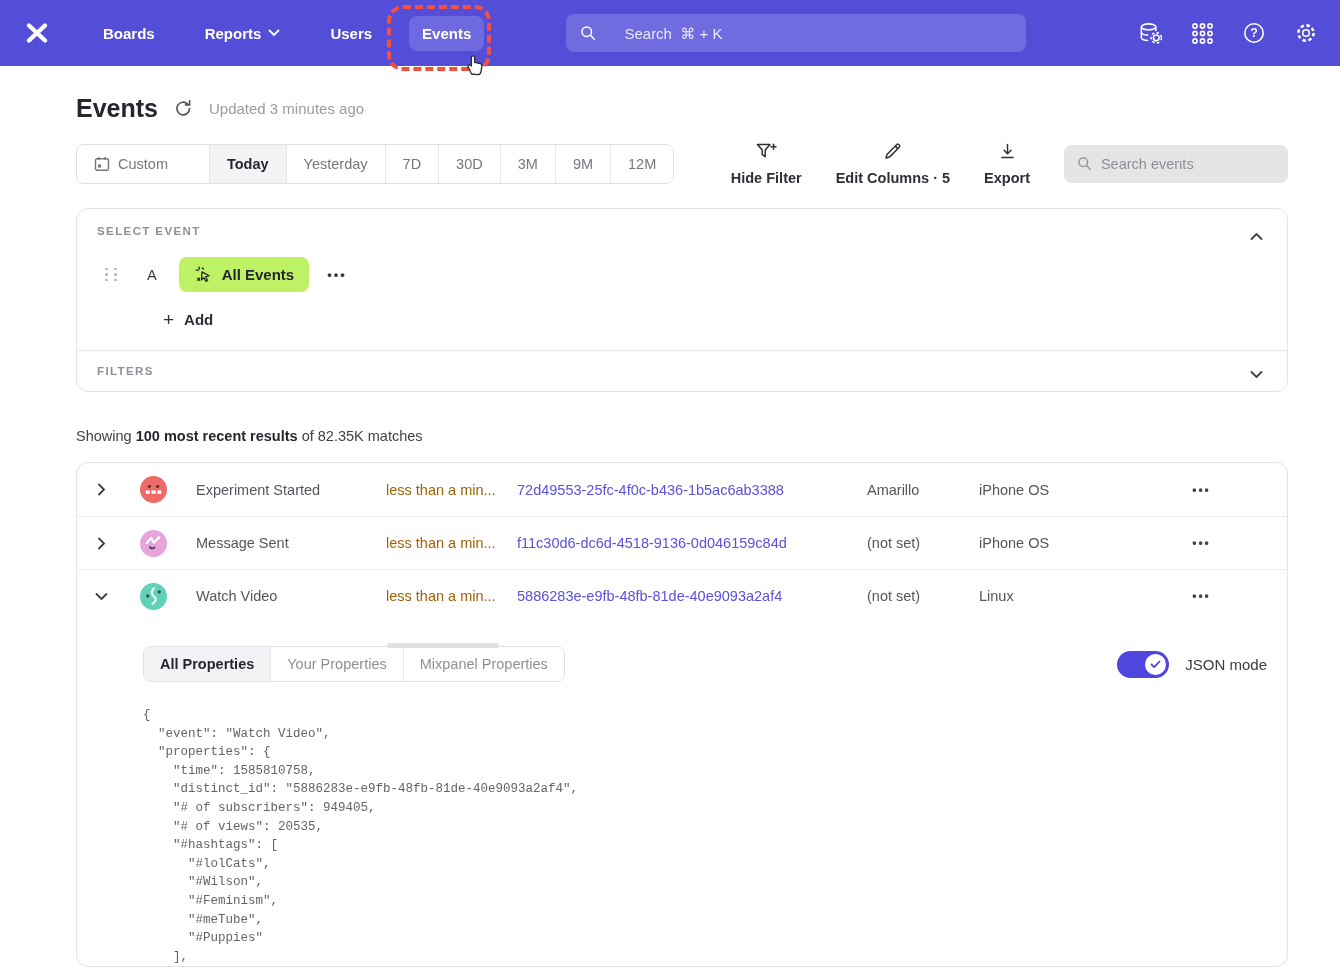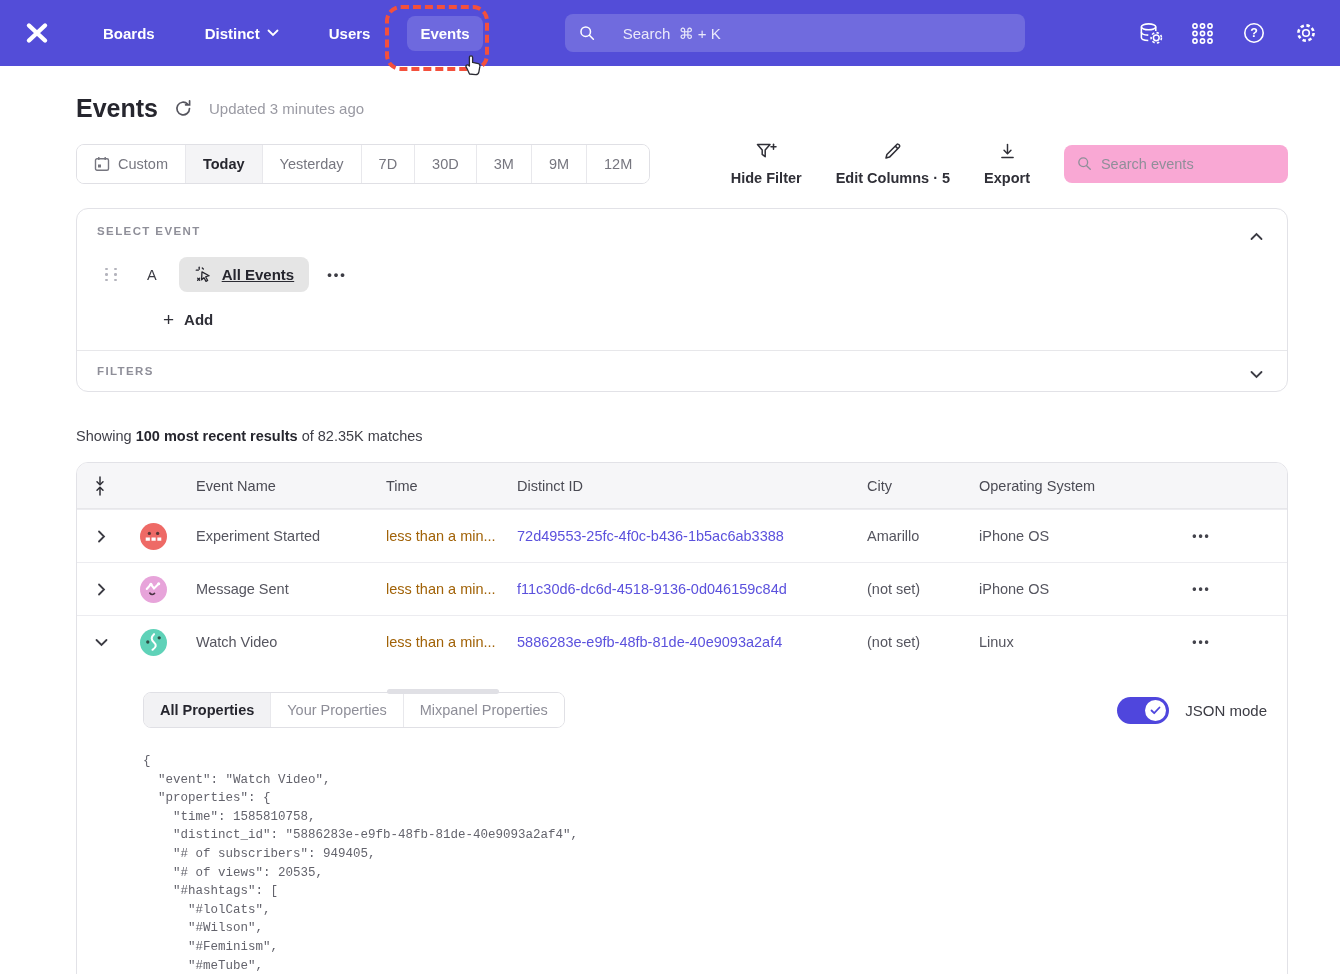--- a/index.html
+++ b/index.html
@@ -33,42 +33,42 @@
   .main { padding:0 52px 0 76px; }
   .title-row { display:flex; align-items:center; gap:16px; margin-top:28px; }
   .page-title { font-size:25px; font-weight:700; color:#26262e; }
   .updated-text { color:#9a9aa3; font-size:15px; }
 
   .controls-row { margin-top:18px; display:flex; align-items:center; justify-content:space-between; }
   .segmented { display:inline-flex; border:1px solid #e0e0e5; border-radius:8px; overflow:hidden; }
   .seg-btn { height:38px; padding:0 17px; display:flex; align-items:center; gap:8px;
     font-size:14.5px; color:#76767f; border-left:1px solid #e8e8ec; cursor:pointer; background:#fff; }
   .seg-btn:first-child { border-left:none; }
-  .seg-btn.active { background:#f4f4f6; color:#26262e; font-weight:700; }
+  .seg-btn.active { background:#f4f4f6; color:#26262e; font-weight:700;margin-left:24px; }
   .tools { display:flex; align-items:center; gap:34px; }
   .tool-btn { display:flex; align-items:center; gap:9px; font-size:14.5px; font-weight:600;
     color:#2f2f37; cursor:pointer; white-space:nowrap;flex-direction:column; }
-  .search-events { display:flex; align-items:center; gap:9px; background:#f9a8d4;
+  .search-events { display:flex; align-items:center; gap:9px; background:#e5e5e5;
     border-radius:8px; height:38px; width:224px; padding:0 13px; }
   .search-events input { background:transparent; border:none; outline:none; font-size:14.5px;
     width:100%; color:#3c3c44; font-family:inherit; }
   .search-events input::placeholder { color:#8f8f99; }
 
   
   .qb-card { margin-top:22px; border:1px solid #e2e2e7; border-radius:12px; }
   .qb-section { position:relative; padding:16px 20px 20px; }
   .qb-label { font-size:11.5px; font-weight:700; letter-spacing:1.4px; color:#8f8f99; }
   .collapse-btn { position:absolute; right:20px; top:14px; cursor:pointer; padding:4px; }
   .event-row { margin-top:20px; display:flex; align-items:center; }
   .drag-handle { width:16px; display:grid; grid-template-columns:repeat(2,5px); gap:3px 4px;
     margin-left:8px; cursor:grab; }
   .drag-handle i { width:2.6px; height:2.6px; border-radius:50%; background:#b4b4bd; display:block; }
   .step-letter { font-size:14.5px; font-weight:500; color:#3c3c44; margin-left:26px; }
-  .event-chip { margin-left:22px; background:#e5e5e5; border-radius:8px; padding:8px 15px;
-    display:flex; align-items:center; gap:9px; cursor:pointer;text-decoration:underline; }
+  .event-chip { margin-left:22px; background:#bef264; border-radius:8px; padding:8px 15px;
+    display:flex; align-items:center; gap:9px; cursor:pointer; }
   .event-chip span { font-size:15px; font-weight:700; color:#26262e; }
   .more-dots { margin-left:18px; font-size:13px; font-weight:700; letter-spacing:2px;
     color:#3c3c44; cursor:pointer; }
   .add-btn { margin-top:18px; margin-left:66px; display:inline-flex; align-items:center; gap:10px;
     font-size:15px; font-weight:600; color:#2f2f37; cursor:pointer; }
   .add-plus { font-size:19px; font-weight:400; line-height:1; }
   .qb-divider { border-top:1px solid #e7e7ea; }
   .filters-section { position:relative; padding:14px 20px; cursor:pointer; }
   .filters-section .collapse-btn { top:10px; }
 
@@ -119,21 +119,21 @@
 <header class="navbar">
   <span class="logo">
     <svg width="30" height="30" viewBox="0 0 30 30" fill="none">
       <path d="M7 7.5 L15 15 L7 22.5" stroke="#fff" stroke-width="4.4" stroke-linecap="round" stroke-linejoin="round"></path>
       <path d="M23 7.5 L15 15 L23 22.5" stroke="#fff" stroke-width="4.4" stroke-linecap="round" stroke-linejoin="round"></path>
     </svg>
   </span>
 
   <span class="nav-item">Boards</span>
   <span class="nav-item">
-    <span>Distinct</span>
+    <span>Reports</span>
     <svg width="12" height="8" viewBox="0 0 12 8">
         <polyline points="1.5,1.5 6,6 10.5,1.5" fill="none" stroke="#fff" stroke-width="1.8" stroke-linecap="round"></polyline>
       </svg>
   </span>
   <span class="nav-item">Users</span>
 
   <span class="events-wrap">
     <span class="nav-item active">Events</span>
     <span class="annotation-box"></span>
     <span class="hand-cursor">
@@ -299,37 +299,20 @@
         <svg width="13" height="9" viewBox="0 0 13 9">
             <polyline points="1.5,2 6.5,7 11.5,2" fill="none" stroke="#3c3c44" stroke-width="1.8" stroke-linecap="round"></polyline>
           </svg>
       </span>
     </div>
   </div>
 
   <div class="showing-line"><span>Showing </span><b>100 most recent results</b><span> of 82.35K matches</span></div>
 
   <div class="table-card">
-    <div class="tgrid thead">
-      <span class="sort-cell">
-        <svg width="12" height="22" viewBox="0 0 12 22" fill="none" stroke="#2f2f37" stroke-width="1.5" stroke-linecap="round" stroke-linejoin="round">
-          <line x1="5" y1="2" x2="5" y2="9.5"></line>
-            <polyline points="2,6.8 5,9.8 8,6.8"></polyline>
-          <line x1="5" y1="20" x2="5" y2="12.5"></line>
-            <polyline points="2,15.2 5,12.2 8,15.2"></polyline>
-        </svg>
-      </span>
-      <span class="cell"></span>
-      <span class="cell">Event Name</span>
-      <span class="cell">Time</span>
-      <span class="cell">Distinct ID</span>
-      <span class="cell">City</span>
-      <span class="cell">Operating System</span>
-      <span class="cell"></span>
-    </div>
 
     <div class="tgrid trow">
       <span class="expander">
         <svg width="9" height="13" viewBox="0 0 9 13">
             <polyline points="2,1.5 7,6.5 2,11.5" fill="none" stroke="#3c3c44" stroke-width="1.8" stroke-linecap="round"></polyline>
           </svg>
       </span>
       <span class="cell avatar-cell">
         <svg width="27" height="27" viewBox="0 0 26 26">
           <circle cx="13" cy="13" r="13" fill="#ee6a66"></circle>

